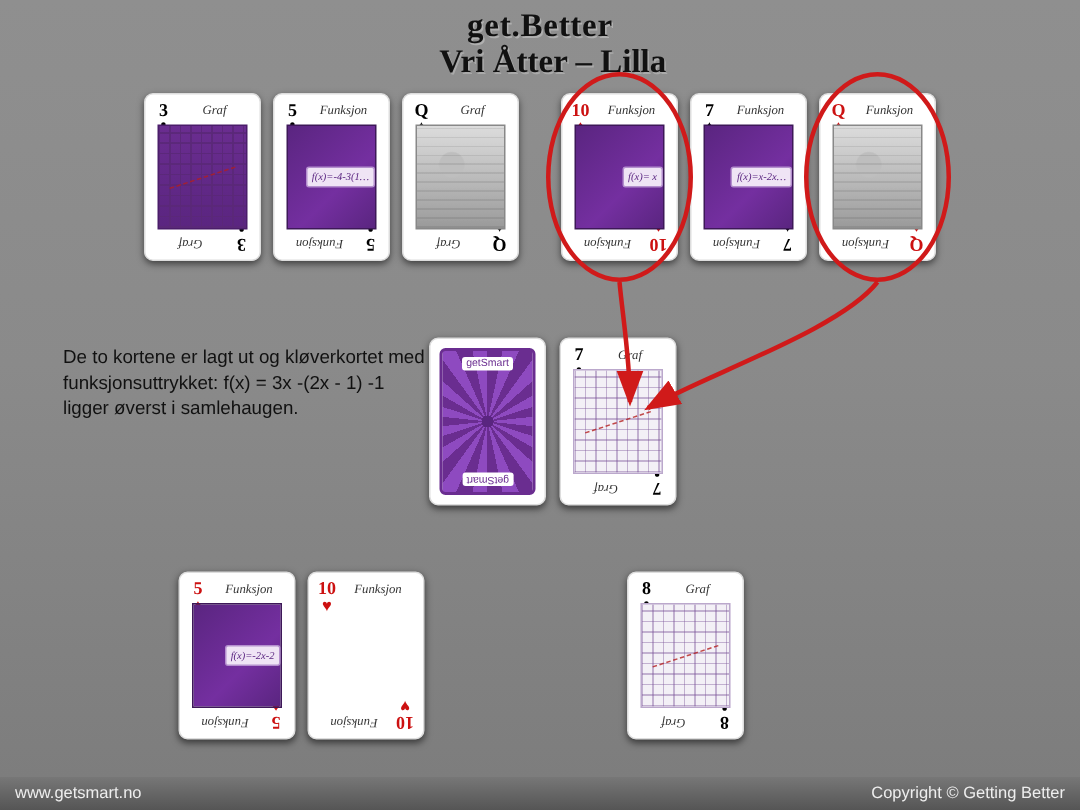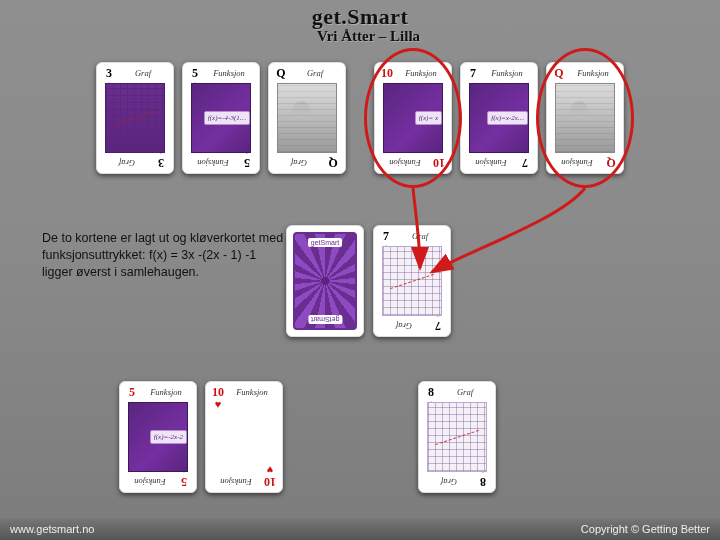--- a/index.html
+++ b/index.html
@@ -18,21 +18,21 @@
   .title {
     font-family: Georgia, 'Times New Roman', serif;
     font-size: 22px;
     font-weight: 700;
     color: #111;
     text-shadow: 1px 1px 0 rgba(255,255,255,.3);
     letter-spacing: .5px;
   }
   .subtitle {
     font-family: Georgia, 'Times New Roman', serif;
-    font-size: 15px;
+    font-size: 22px;
     font-weight: 700;
     color: #111;
     text-shadow: 1px 1px 0 rgba(255,255,255,.25);
     margin-top: -2px;
     padding-left: 17px;
   }
   .body-text {
     position: absolute;
     left: 42px;
     top: 230px;
@@ -177,21 +177,21 @@
     border-radius: 50%;
     pointer-events:none;
   }
   
   .overlay { position:absolute; inset:0; pointer-events:none; }
 </style>
 </head>
 <body>
 
 <div class="title-block">
-  <div class="title">get.Smart</div>
+  <div class="title">get.Better</div>
   <div class="subtitle">Vri Åtter – Lilla</div>
 </div>
 
 <div class="card suit-club" style="left:96px;  top:62px;">
   <span class="corner tl">
       <span class="rank">3</span>
       <span class="pip">♣</span>
     </span>
   <span class="corner br">
       <span class="rank">3</span>

